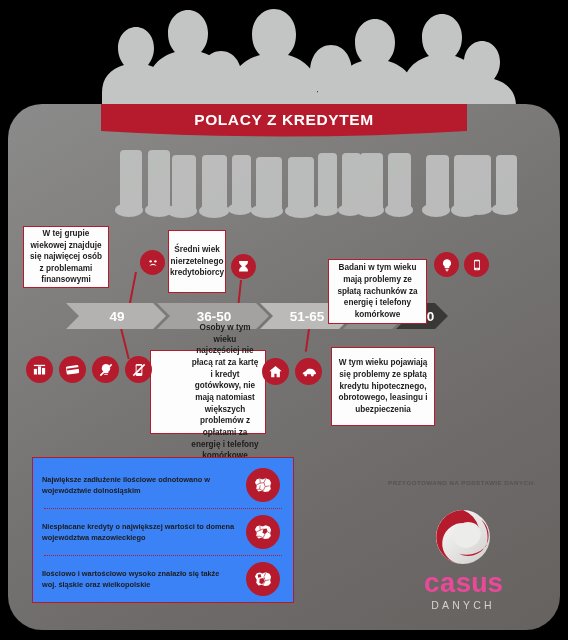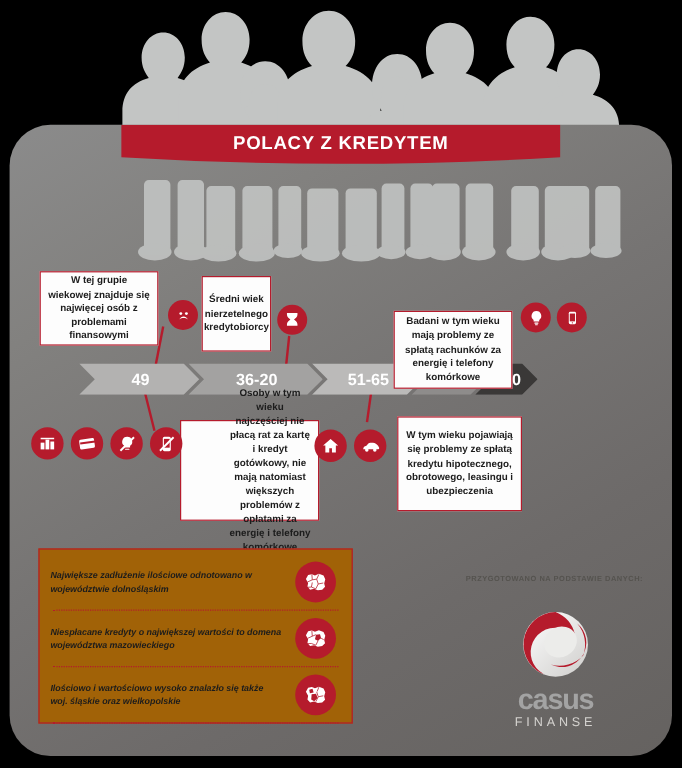--- a/index.html
+++ b/index.html
@@ -41,34 +41,34 @@
        text-align:center;display:flex;align-items:center;justify-content:center;
        padding:5px 6px;box-sizing:border-box;z-index:5;}
 
   
   .cic{position:absolute;border-radius:50%;background:#b51b2c;display:flex;
        align-items:center;justify-content:center;z-index:6;}
   .cic svg{display:block;}
 
   
   .card{position:absolute;left:32px;top:457px;width:262px;height:146px;
-        background:#a16207;border:1.5px solid #b51b2c;box-sizing:border-box;
-        padding:7px 9px;z-index:5;font-style:italic;}
+        background:#3b82f6;border:1.5px solid #b51b2c;box-sizing:border-box;
+        padding:7px 9px;z-index:5;}
   .crow{position:relative;height:40px;display:flex;align-items:center;}
   .crow .ctext{width:193px;font-size:7.4px;font-weight:bold;color:#1c1c1c;line-height:1.5;}
   .crow .cicon{position:absolute;right:4px;top:50%;transform:translateY(-50%);
                width:34px;height:34px;border-radius:50%;background:#b51b2c;
                display:flex;align-items:center;justify-content:center;}
   .dots{height:0;border-top:1.4px dotted #b51b2c;margin:3px 2px 3px 2px;}
 
   
   .brandcap{position:absolute;left:374px;top:479px;width:176px;text-align:center;
             color:#55534f;font-size:6.2px;font-weight:bold;letter-spacing:.45px;z-index:5;}
   .brand{position:absolute;left:404px;top:506px;width:118px;z-index:5;text-align:center;}
-  .brandname{font-size:24px;color:#a3a3a3;font-weight:bold;letter-spacing:-1px;line-height:.92;}
+  .brandname{font-size:28px;color:#ec4899;font-weight:bold;letter-spacing:-1px;line-height:.92;font-family:Liberation Mono, monospace;}
   .brandsub{font-size:10.5px;color:#d4d2cf;letter-spacing:3.2px;margin-top:1px;}
 </style>
 </head>
 <body>
 
 <div class="poster">
 
   <div class="header">
     <svg class="silhouettes" viewBox="0 0 568 220">
       <g fill="#c3c5c4">
@@ -184,21 +184,21 @@
     <div class="chev" style="width:100px">
       <svg class="bg" width="100" height="26" viewBox="0 0 100 26" preserveAspectRatio="none">
         <path d="M0 0 H87 L100 13 L87 26 H0 L13 13 Z" fill="#b3b2b1"></path>
         </svg>
       <span>49</span>
     </div>
     <div class="chev" style="width:112px">
       <svg class="bg" width="112" height="26" viewBox="0 0 112 26" preserveAspectRatio="none">
         <path d="M0 0 H99 L112 13 L99 26 H0 L13 13 Z" fill="#a3a2a1"></path>
         </svg>
-      <span>36-20</span>
+      <span>36-50</span>
     </div>
     <div class="chev" style="width:92px">
       <svg class="bg" width="92" height="26" viewBox="0 0 92 26" preserveAspectRatio="none">
         <path d="M0 0 H79 L92 13 L79 26 H0 L13 13 Z" fill="#bbbab9"></path>
         </svg>
       <span>51-65</span>
     </div>
     <div class="chev" style="width:62px">
       <svg class="bg" width="62" height="26" viewBox="0 0 62 26" preserveAspectRatio="none">
         <path d="M0 0 H49 L62 13 L49 26 H0 L13 13 Z" fill="#8e8c8b"></path>
@@ -206,21 +206,21 @@
       <span>66+</span>
     </div>
     <div class="chev" style="width:52px">
       <svg class="bg" width="52" height="26" viewBox="0 0 52 26" preserveAspectRatio="none">
         <path d="M0 0 H39 L52 13 L39 26 H0 L13 13 Z" fill="#3a3837"></path>
         </svg>
       <span>100</span>
     </div>
   </div>
 
-  <div class="box" style="left:33px;top:226px;width:99px;height:62px;">
+  <div class="box" style="left:23px;top:226px;width:86px;height:62px;">
     <span>W tej grupie wiekowej znajduje się najwięcej osób z problemami finansowymi</span>
   </div>
   <div class="cic" style="left:140px;top:250px;width:25px;height:25px;">
     <svg width="16" height="16" viewBox="0 0 24 24" fill="#fff">
       <circle cx="8.5" cy="9.5" r="1.8"></circle>
         <circle cx="15.5" cy="9.5" r="1.8"></circle>
       <path d="M6.5 17c1.6-2.6 3.4-3.8 5.5-3.8s3.9 1.2 5.5 3.8c-1.8-1.3-3.6-1.9-5.5-1.9s-3.7.6-5.5 1.9z"></path>
     </svg>
   </div>
 
@@ -353,16 +353,16 @@
           <stop offset="0" stop-color="#ffffff"></stop>
             <stop offset="1" stop-color="#cfcecc"></stop>
         </linearGradient>
       </defs>
       <circle cx="35" cy="31" r="27" fill="url(#swirlg)"></circle>
       <path d="M35 4a27 27 0 00-7 53 20.5 20.5 0 0110-39.6c5 0 9.6 1.8 13 4.8A27 27 0 0035 4z" fill="#b51b2c"></path>
       <path d="M53 13.5a20.5 20.5 0 01-22 34.3 27 27 0 0027-7.6 26.9 26.9 0 00-5-26.7z" fill="#b51b2c"></path>
       <ellipse cx="39" cy="29" rx="14" ry="12.5" fill="#ececea" transform="rotate(-28 39 29)"></ellipse>
     </svg>
     <div class="brandname">casus</div>
-    <div class="brandsub">FINANSE</div>
+    <div class="brandsub">DANYCH</div>
   </div>
 
 </div>
 
 </body></html>

